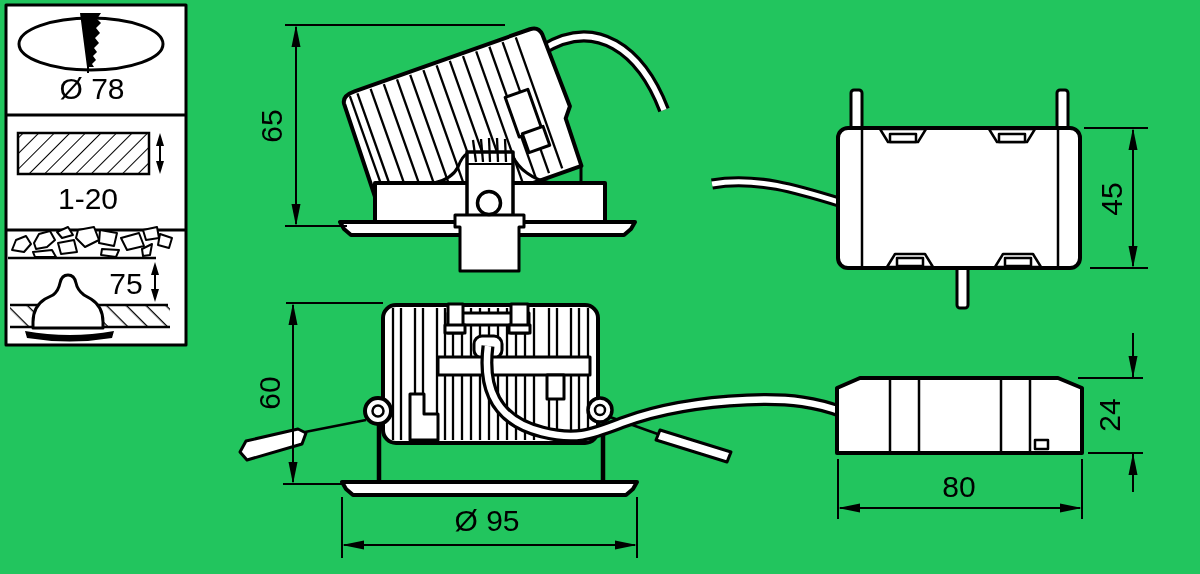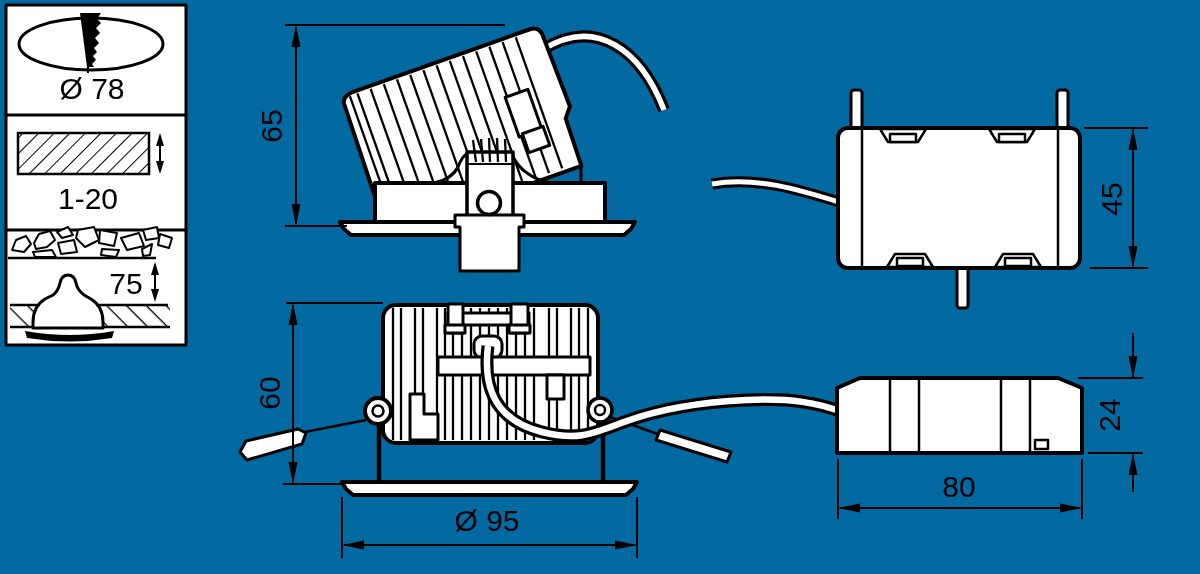--- a/index.html
+++ b/index.html
@@ -1,16 +1,16 @@
 <!DOCTYPE html>
 <html><head>
 <meta charset="utf-8">
 <style>
   html,body{margin:0;padding:0;background:#ffffff;}
-  .stage{position:relative;width:1200px;height:574px;background:#0369a1;overflow:hidden;}
+  .stage{position:relative;width:1200px;height:574px;background:#22c55e;overflow:hidden;}
   svg{position:absolute;left:0;top:0;}
   text{font-family:"Liberation Sans","DejaVu Sans",sans-serif;font-size:30px;fill:#000;}
   .o4{fill:#fff;stroke:#000;stroke-width:4;stroke-linejoin:round;}
   .o35{fill:#fff;stroke:#000;stroke-width:3.5;stroke-linejoin:round;}
   .o3{fill:#fff;stroke:#000;stroke-width:3;stroke-linejoin:round;}
   .o25{fill:#fff;stroke:#000;stroke-width:2.5;stroke-linejoin:round;}
   .o2{fill:#fff;stroke:#000;stroke-width:2;stroke-linejoin:round;}
   .ln2{stroke:#000;stroke-width:2;fill:none;}
   .ln23{stroke:#000;stroke-width:2.3;fill:none;}
   .ln25{stroke:#000;stroke-width:2.5;fill:none;}

